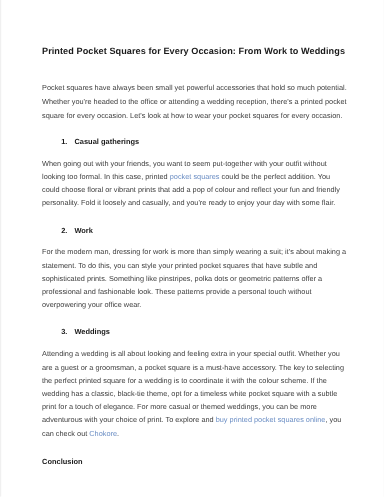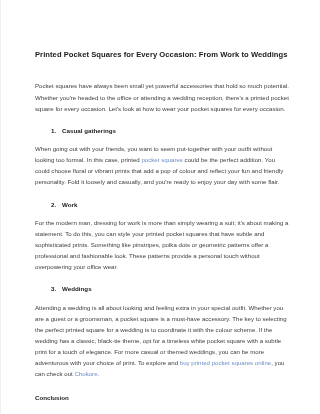--- a/index.html
+++ b/index.html
@@ -24,21 +24,21 @@
     border-right: 1px solid #fcfcfc;
   }
   .content {
     position: absolute;
     left: 34px;
     right: 30px;
     top: 0;
   }
   .doc-title {
     margin: 0;
-    padding-top: 50px;
+    padding-top: 38px;
     font-size: 7.6px;
     font-weight: bold;
     color: #1a1a1a;
     letter-spacing: 0.06px;
     line-height: 1.25;
   }
   .para {
     margin: 0;
     font-size: 6.1px;
     line-height: 11.1px;

